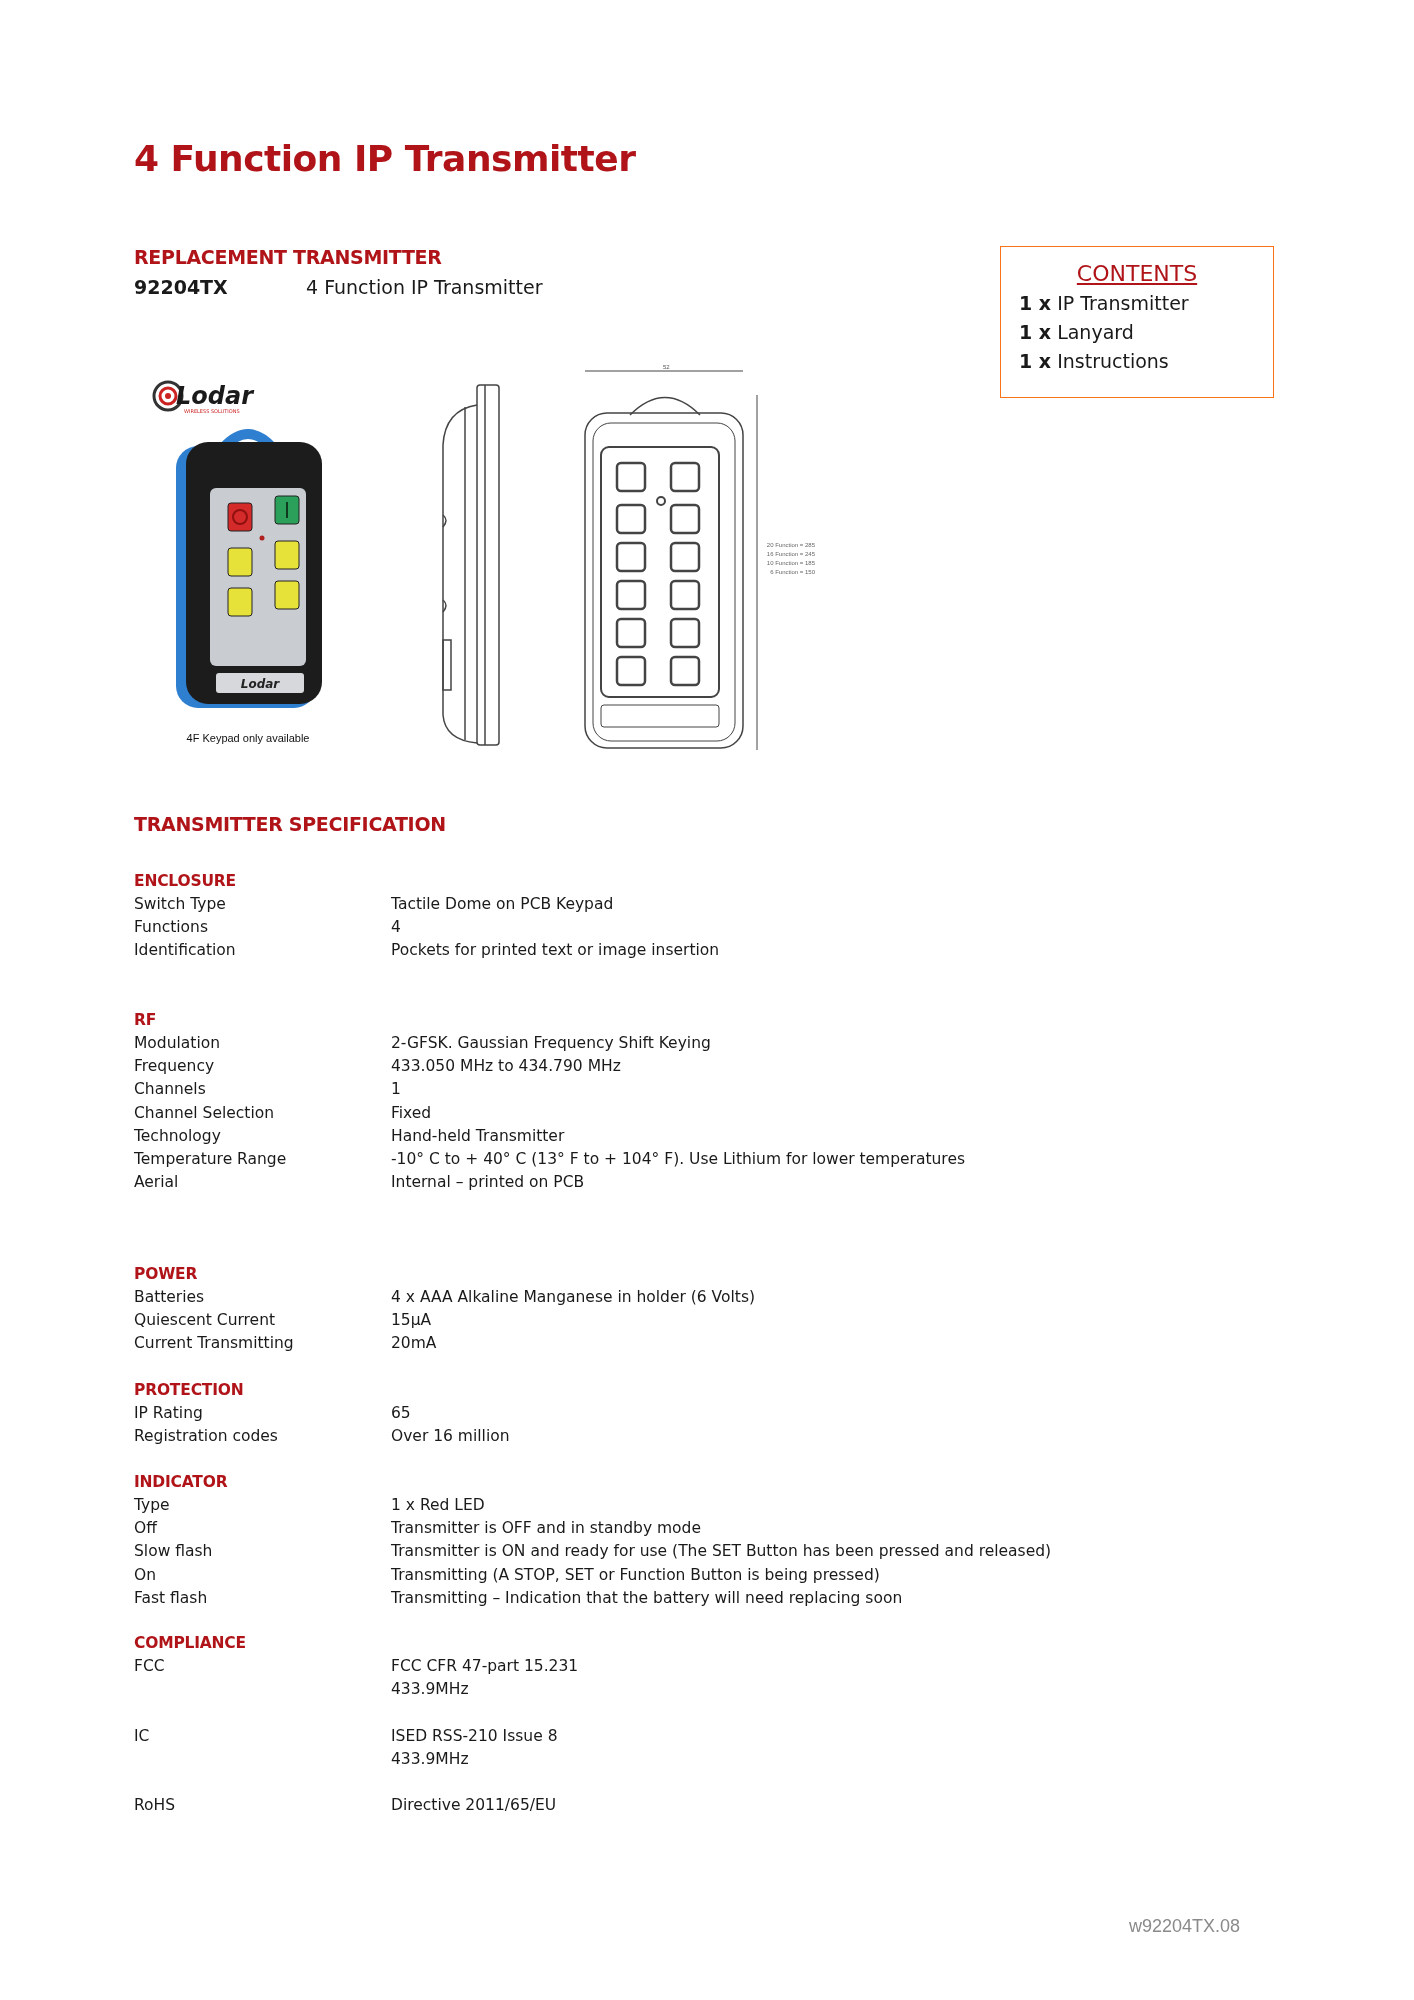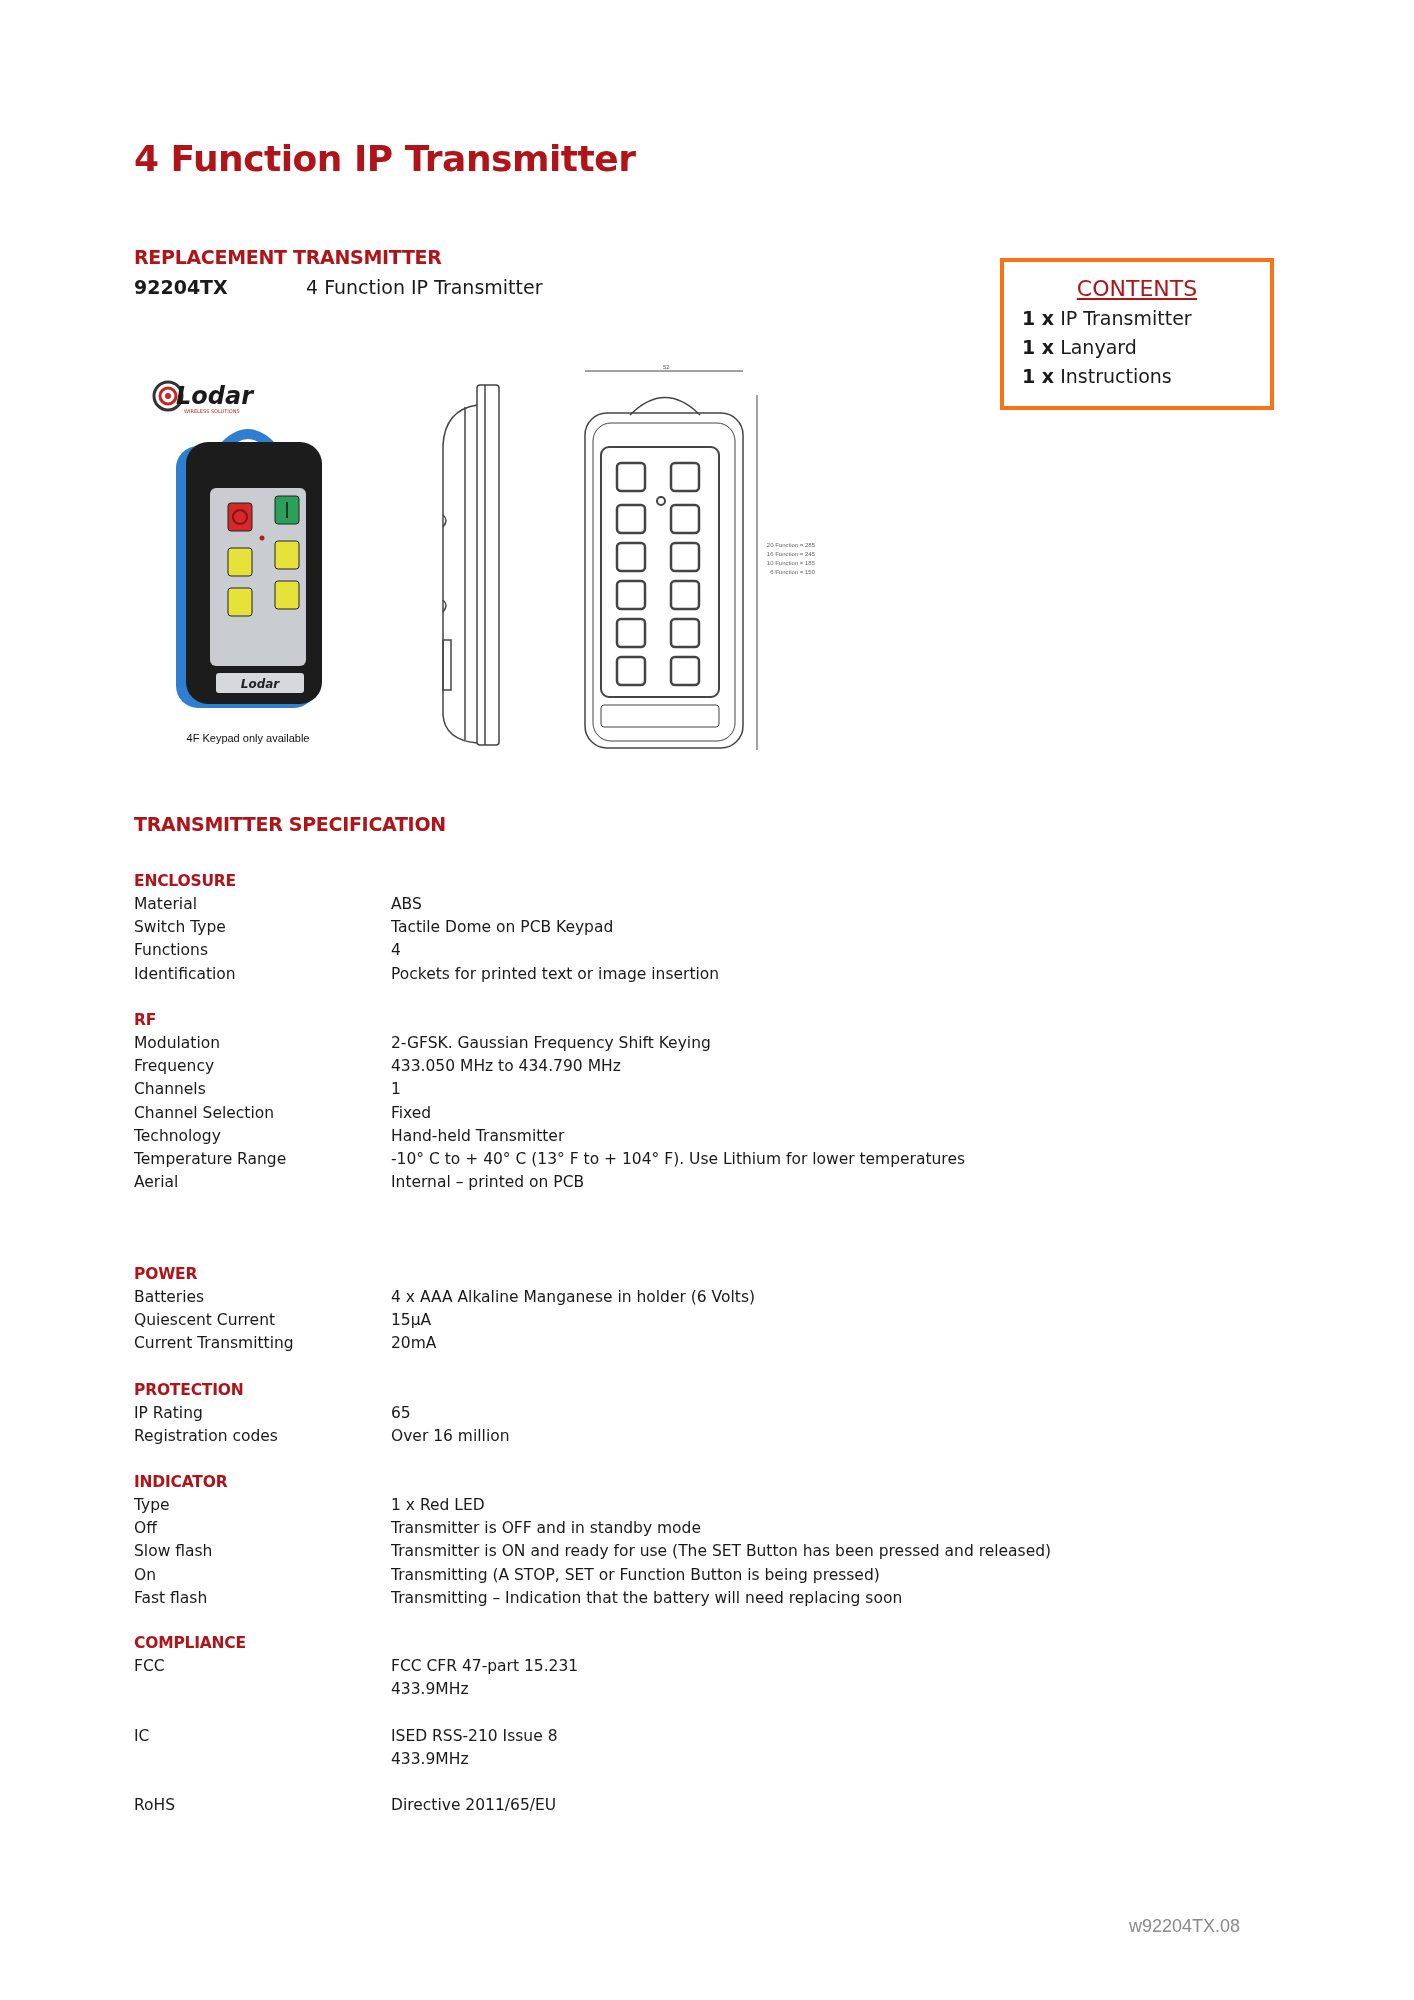--- a/index.html
+++ b/index.html
@@ -2,21 +2,21 @@
 <html><head>
 <meta charset="utf-8">
 <style>
   html, body { margin:0; padding:0; background:#ffffff; }
   body { width:1414px; height:2000px; position:relative; font-family:"Liberation Sans", sans-serif; color:#1a1a1a; }
   .title { position:absolute; left:134px; top:138px; font-family:"DejaVu Sans", sans-serif; font-weight:bold; font-size:36px; color:#b01418; letter-spacing:-0.5px; }
   .subhead { position:absolute; left:134px; top:246px; font-family:"DejaVu Sans", sans-serif; font-weight:bold; font-size:19px; color:#b01418; letter-spacing:-0.3px; }
   .partrow { position:absolute; left:134px; top:276px; font-size:20px; }
   .partrow .code { font-family:"DejaVu Sans", sans-serif; font-weight:bold; font-size:19px; display:inline-block; width:172px; }
   .partrow .desc { font-family:"DejaVu Sans", sans-serif; font-size:19px; }
-  .contents { position:absolute; left:1000px; top:258px; width:274px; height:152px; border:4px solid #f97316; box-sizing:border-box; padding:14px 0 16px 18px; font-family:"DejaVu Sans", sans-serif; font-size:19px; }
+  .contents { position:absolute; left:1000px; top:246px; width:274px; height:152px; border:1px solid #f97316; box-sizing:border-box; padding:14px 0 16px 18px; font-family:"DejaVu Sans", sans-serif; font-size:19px; }
   .contents .ct { text-align:center; color:#b01418; text-decoration:underline; font-size:22px; margin-left:-18px; margin-bottom:3px; }
   .contents .li { line-height:29px; }
   .contents .li b { font-weight:bold; }
 
   .photo { position:absolute; left:148px; top:368px; width:200px; height:385px; }
   .drawing { position:absolute; left:425px; top:355px; width:400px; height:400px; }
 
   .spec-title { position:absolute; left:134px; top:813px; font-family:"DejaVu Sans", sans-serif; font-weight:bold; font-size:19px; color:#b01418; letter-spacing:-0.3px; }
   .section { position:absolute; left:134px; font-family:"DejaVu Sans", sans-serif; font-size:15.5px; }
   .section .h { color:#b01418; font-weight:bold; line-height:23px; letter-spacing:-0.2px; }
@@ -118,24 +118,20 @@
       <text x="390" y="219">6 Function = 150</text>
     </g>
   </svg>
 </div>
 
 <div class="spec-title">TRANSMITTER SPECIFICATION</div>
 
 <div class="section" style="top:870px">
   <div class="h">ENCLOSURE</div>
   <div class="row">
-      <span class="k">Material</span>
-      <span class="v">ABS</span>
-    </div>
-  <div class="row">
       <span class="k">Switch Type</span>
       <span class="v">Tactile Dome on PCB Keypad</span>
     </div>
   <div class="row">
       <span class="k">Functions</span>
       <span class="v">4</span>
     </div>
   <div class="row">
       <span class="k">Identification</span>
       <span class="v">Pockets for printed text or image insertion</span>

